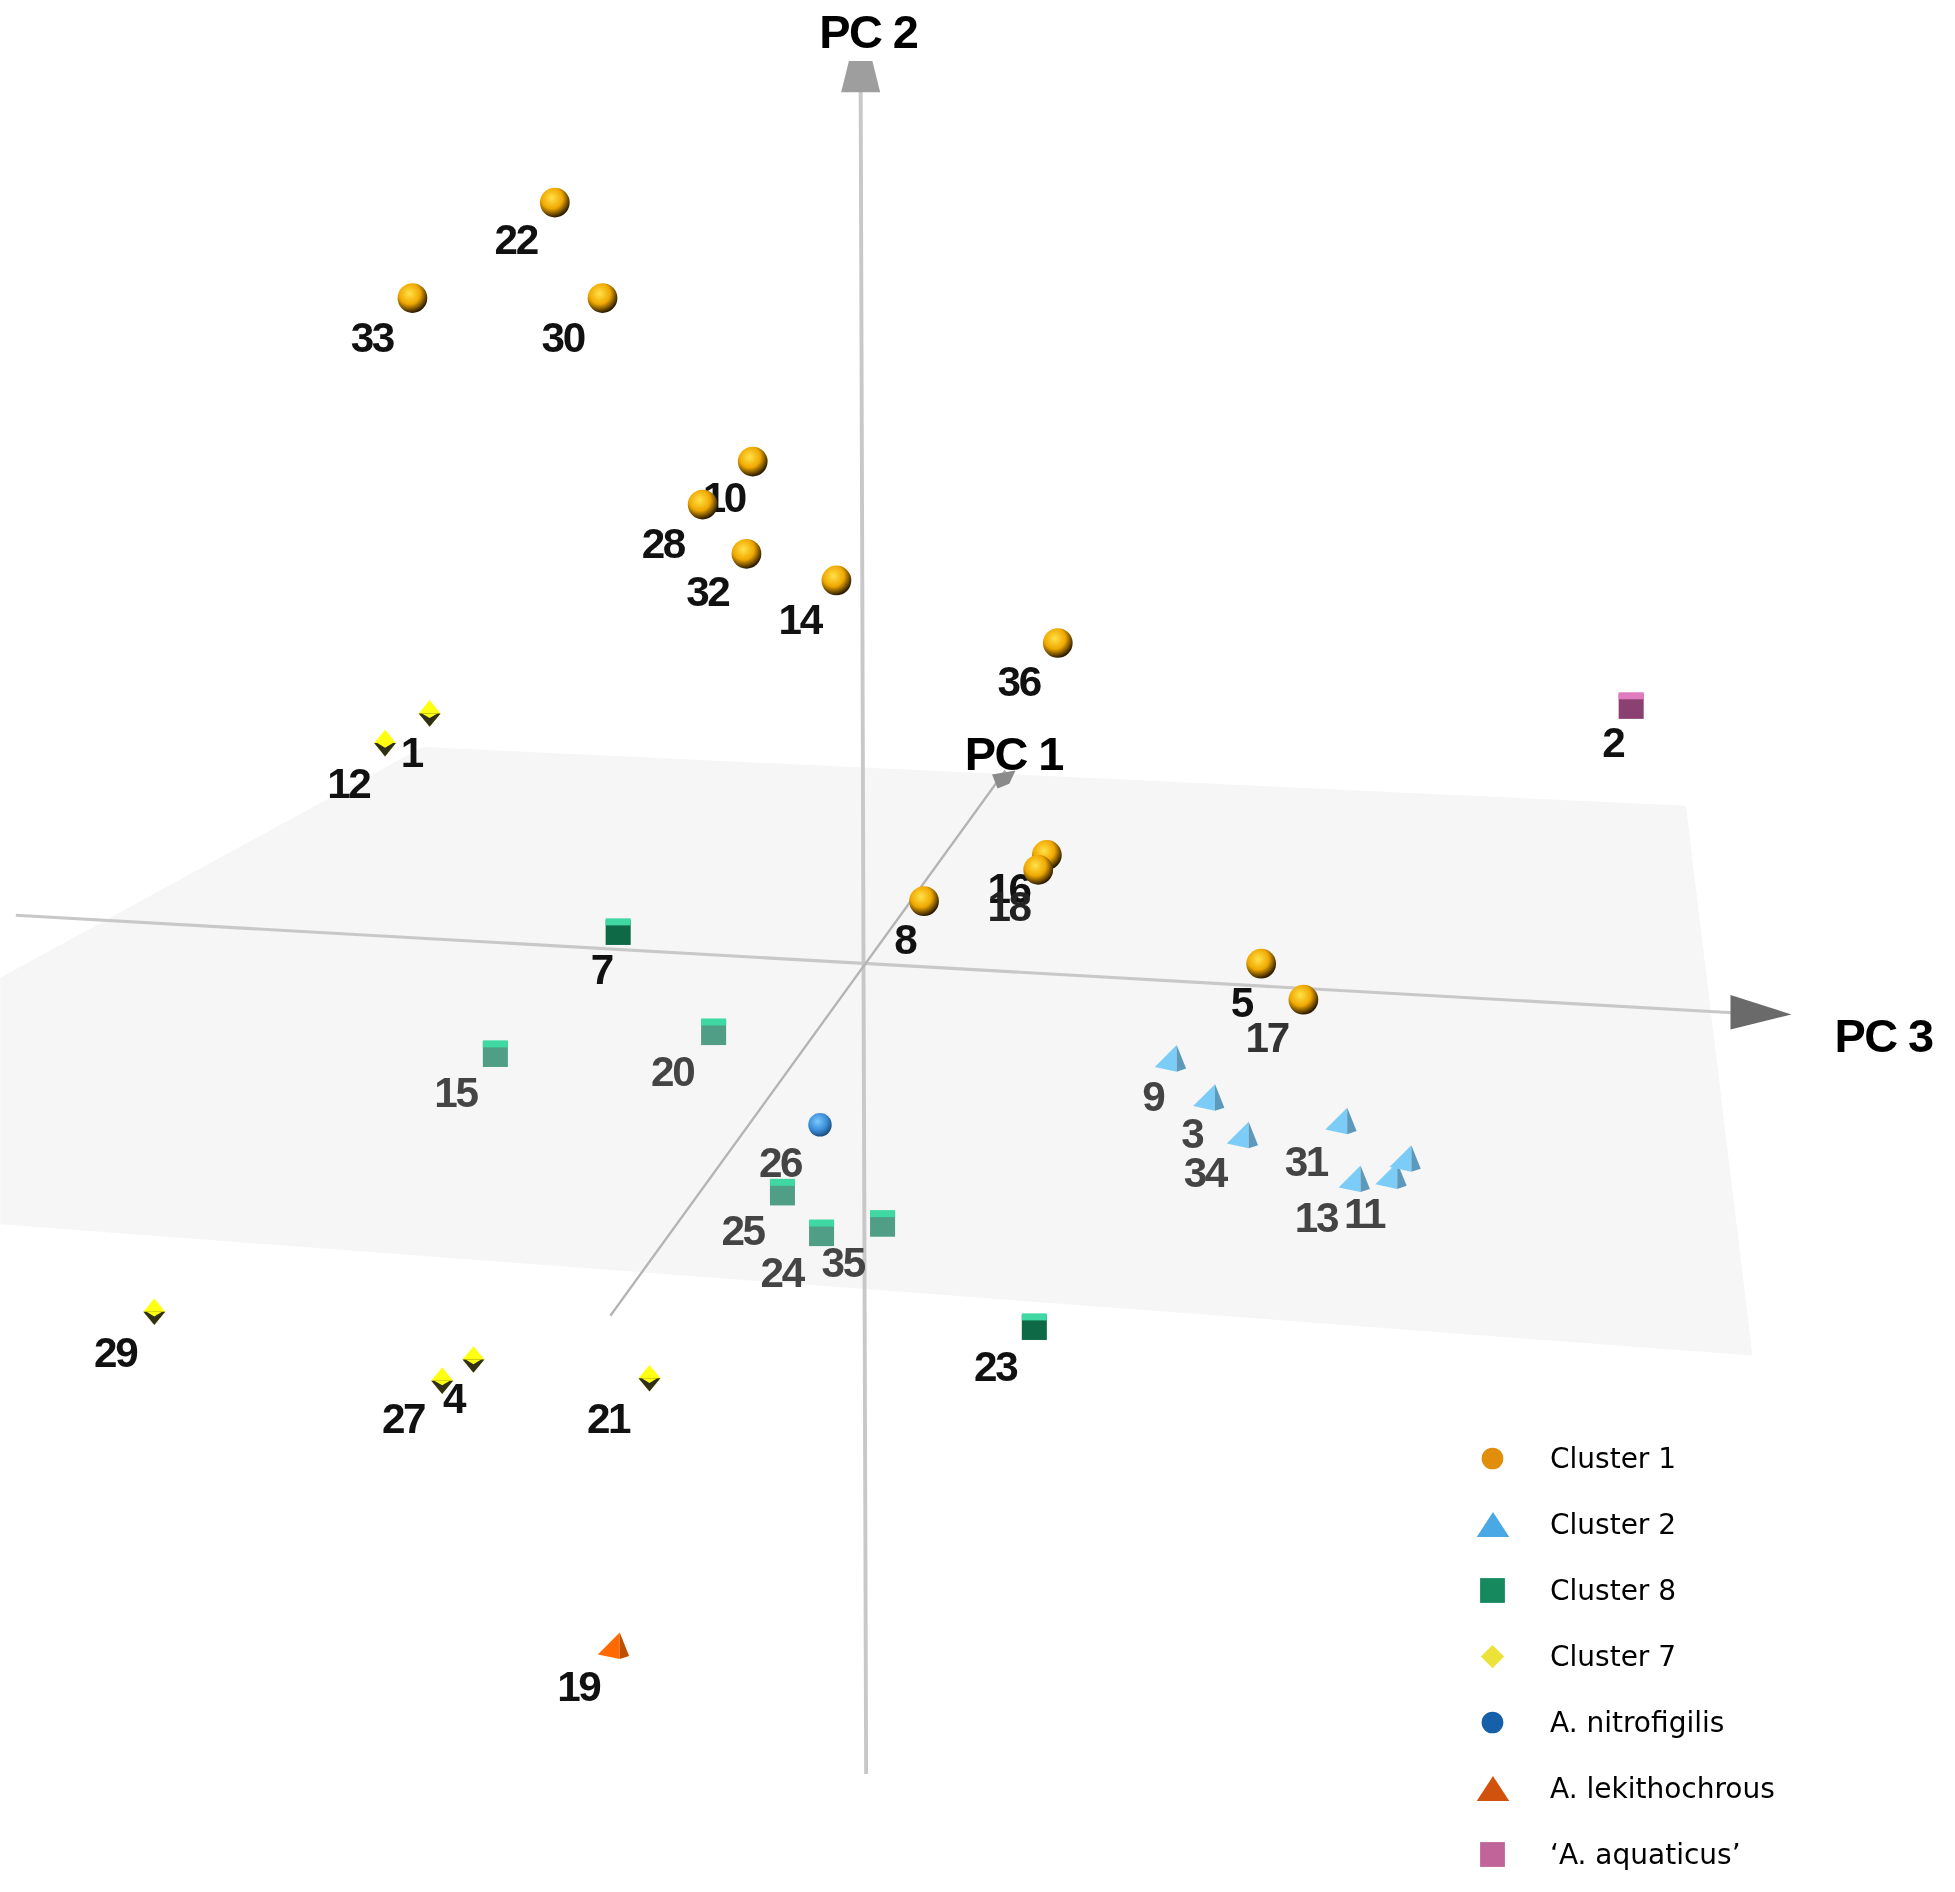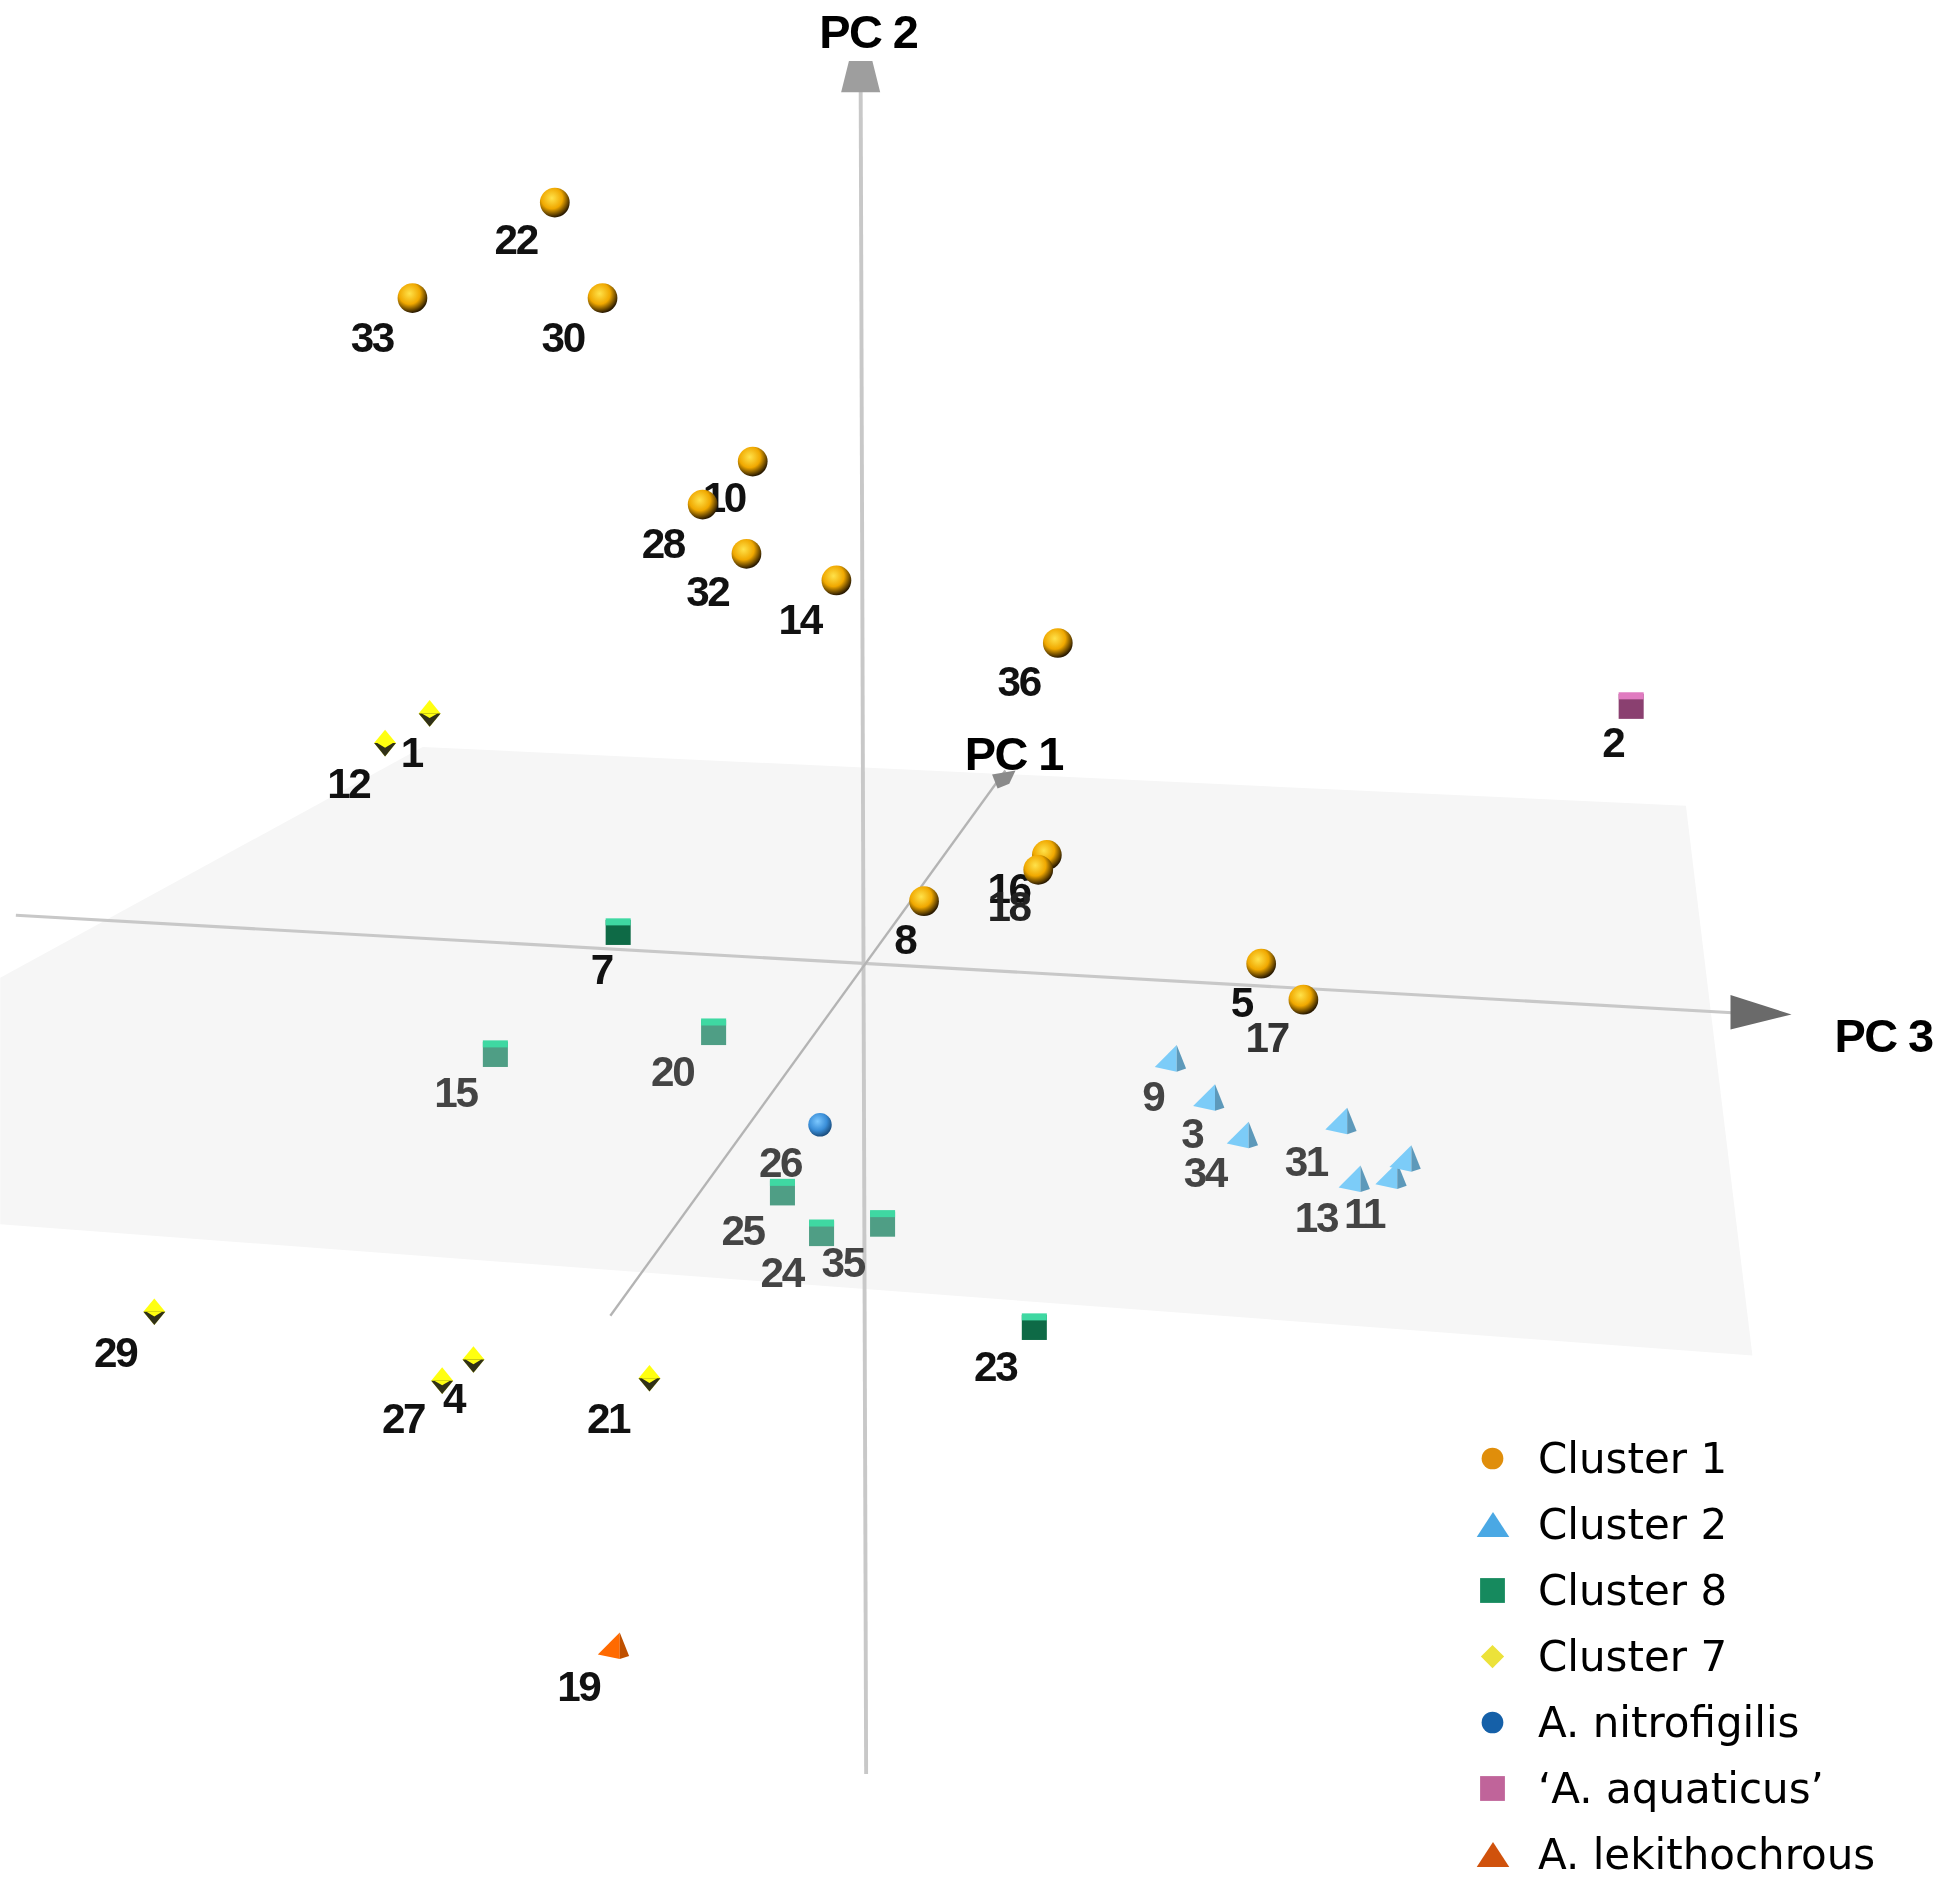--- a/index.html
+++ b/index.html
@@ -3,21 +3,21 @@
 <meta charset="utf-8">
 <style>
   html, body { margin: 0; padding: 0; background: #ffffff; }
   body { width: 1956px; height: 1893px; position: relative; overflow: hidden; }
   #plot { position: absolute; left: 0; top: 0; width: 1956px; height: 1893px; }
   .pt-label { font-family: "Liberation Sans", sans-serif; font-weight: bold; font-size: 54px; letter-spacing: -3px; }
   .axis-label { font-family: "Liberation Sans", sans-serif; font-weight: bold; font-size: 60px; letter-spacing: -2px; fill: #000; }
   #legend { position: absolute; left: 1463px; top: 1425px; width: 485px; }
   .legend-row { position: relative; height: 66px; display: flex; align-items: center; }
   .legend-marker { width: 59px; display: flex; justify-content: center; align-items: center; }
-  .legend-text { margin-left: 16px; font-family: "DejaVu Sans", sans-serif; font-size: 42px; color: #000; white-space: nowrap; }
+  .legend-text { margin-left: 28px; font-family: "DejaVu Sans", sans-serif; font-size: 28px; color: #000; white-space: nowrap; }
   .legend-text.italic { }
 </style>
 </head>
 <body>
 
 <svg id="plot" width="1956" height="1893" viewBox="0 0 2500 2420" xmlns="http://www.w3.org/2000/svg">
   <defs>
     <radialGradient id="g-orange" cx="40%" cy="35%" r="65%">
       <stop offset="0%" stop-color="#ffe24a"></stop>
       <stop offset="55%" stop-color="#f0a800"></stop>
@@ -254,28 +254,28 @@
   <div class="legend-row">
     <span class="legend-marker">
         <svg width="31" height="31" viewBox="0 0 40 40">
           <circle cx="20" cy="20" r="14" fill="#1560a8"></circle>
         </svg>
       </span>
     <span class="legend-text italic">A. nitrofigilis</span>
   </div>
   <div class="legend-row">
     <span class="legend-marker">
-        <svg width="31" height="31" viewBox="0 0 40 40">
-          <rect x="4" y="4" width="32" height="32" fill="#c0649a"></rect>
-        </svg>
-      </span>
-    <span class="legend-text italic">‘A. aquaticus’</span>
-  </div>
-  <div class="legend-row">
-    <span class="legend-marker">
         <svg width="36" height="31" viewBox="0 0 46 40">
           <polygon points="23,4 44,36 2,36" fill="#d0520c"></polygon>
         </svg>
       </span>
     <span class="legend-text italic">A. lekithochrous</span>
   </div>
+  <div class="legend-row">
+    <span class="legend-marker">
+        <svg width="31" height="31" viewBox="0 0 40 40">
+          <rect x="4" y="4" width="32" height="32" fill="#c0649a"></rect>
+        </svg>
+      </span>
+    <span class="legend-text italic">‘A. aquaticus’</span>
+  </div>
 </div>
 
 
 </body></html>

